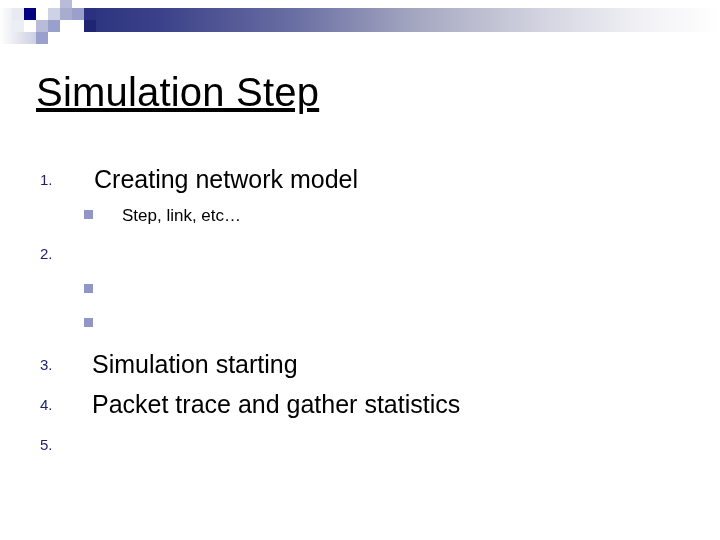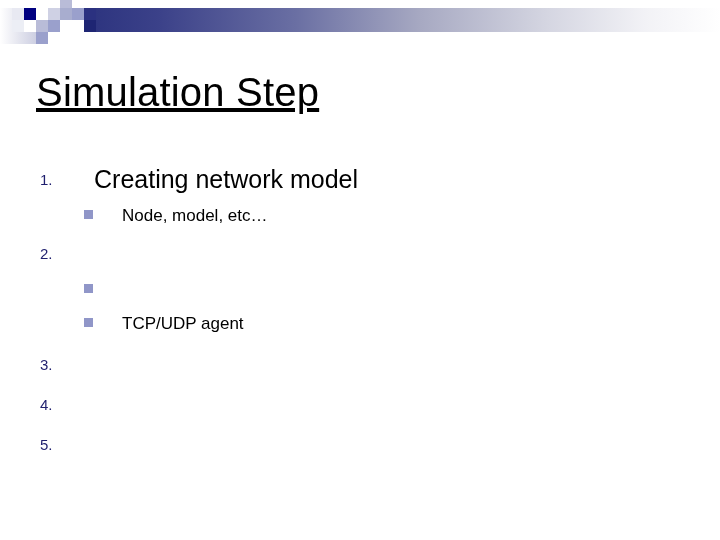--- a/index.html
+++ b/index.html
@@ -146,34 +146,35 @@
 
 <div id="slide-title">Simulation Step</div>
 
 <div id="content-list">
     <div class="lvl1" style="top: 162px;">
       <span class="num">1.</span>
       <span class="txt">Creating network model</span>
     </div>
     <div class="lvl2" style="top: 203px;">
       <span class="bul"></span>
-      <span class="txt">Node, model, etc…</span>
+      <span class="txt">Step, link, etc…</span>
     </div>
     <div class="lvl1" style="top: 236px;">
       <span class="num">2.</span>
     </div>
     <div class="lvl2" style="top: 277px;">
       <span class="bul"></span>
     </div>
     <div class="lvl2" style="top: 311px;">
       <span class="bul"></span>
-      <span class="txt">TCP/UDP agent</span>
     </div>
     <div class="lvl1 tight" style="top: 347px;">
       <span class="num">3.</span>
+      <span class="txt">Simulation starting</span>
     </div>
     <div class="lvl1 tight" style="top: 387px;">
       <span class="num">4.</span>
+      <span class="txt">Packet trace and gather statistics</span>
     </div>
     <div class="lvl1 tight" style="top: 427px;">
       <span class="num">5.</span>
     </div>
   </div>
 
 </body></html>

